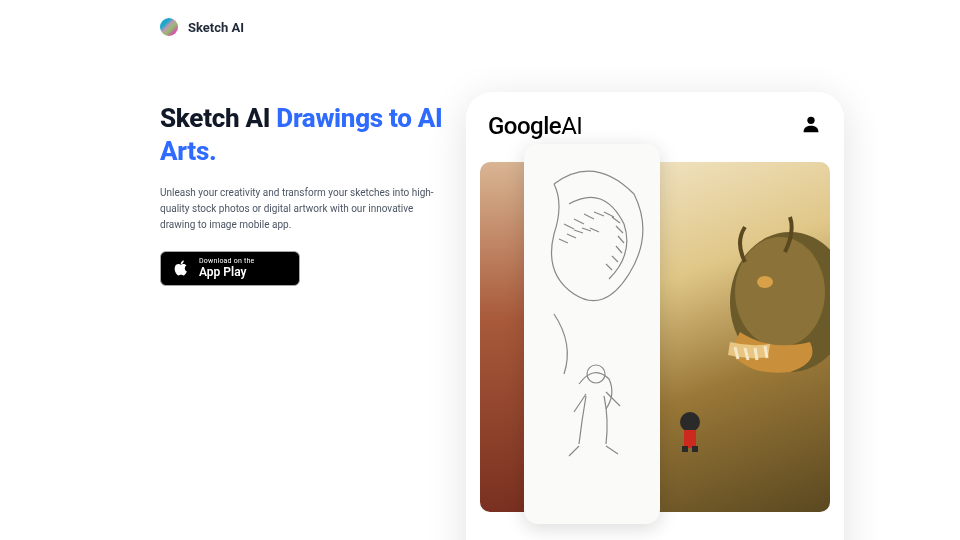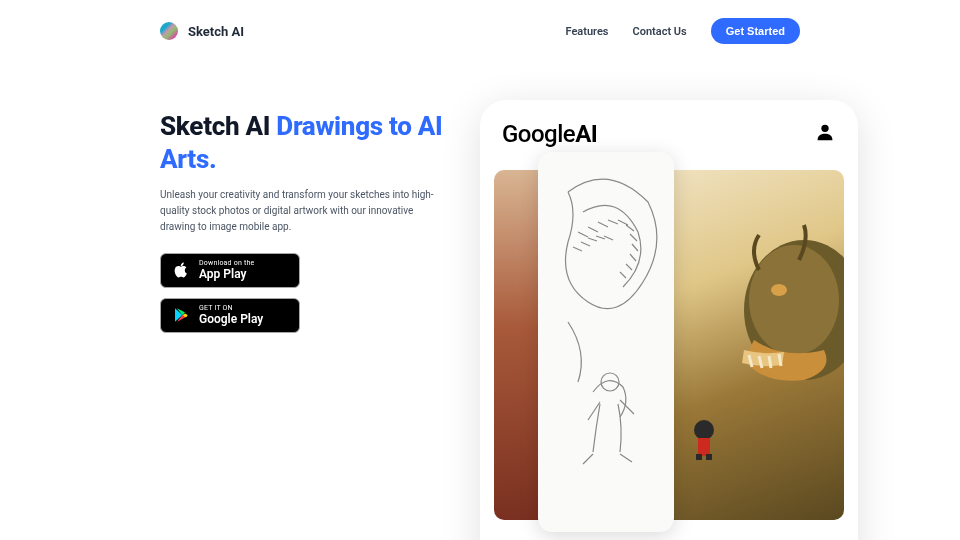--- a/index.html
+++ b/index.html
@@ -4,88 +4,69 @@
 <style>
 *{margin:0;padding:0;box-sizing:border-box}
 body{width:960px;height:540px;background:#fff;font-family:-apple-system,BlinkMacSystemFont,'Segoe UI',Roboto,sans-serif;color:#1f2937;overflow:hidden}
 .header{display:flex;align-items:center;justify-content:space-between;padding:18px 160px;}
 .brand{display:flex;align-items:center;gap:10px}
 .logo-circle{width:18px;height:18px;border-radius:50%;background:linear-gradient(135deg,#1ca8cc 0%,#1ca8cc 30%,#c497b0 45%,#8fbf6b 60%,#d058a4 80%)}
 .brand-name{font-weight:700;font-size:13px;color:#1f2937}
 .nav{display:flex;align-items:center;gap:24px}
 .nav-link{font-size:11px;font-weight:600;color:#374151;text-decoration:none;cursor:pointer}
 .cta{background:#2f6bff;color:#fff;border:none;border-radius:14px;padding:7px 15px;font-size:11px;font-weight:600;cursor:pointer}
-.main{display:flex;padding:48px 0 0 160px;gap:30px}
+.main{display:flex;padding:48px 0 0 160px;gap:16px}
 .left{width:300px;flex-shrink:0}
 .headline{font-size:26px;font-weight:800;line-height:1.25;color:#111827;letter-spacing:-0.3px}
 .headline .accent{color:#2f6bff}
-.desc{margin-top:12px;font-size:10px;line-height:1.6;color:#4b5563;max-width:290px}
-.badges{margin-top:18px;display:flex;flex-direction:column;gap:10px}
+.desc{margin-top:18px;font-size:10px;line-height:1.6;color:#4b5563;max-width:290px}
+.badges{margin-top:18px;display:flex;flex-direction:row;gap:10px}
 .badge{display:flex;align-items:center;gap:8px;background:#000;color:#fff;border-radius:6px;padding:6px 10px;width:140px;cursor:pointer;border:1px solid #a7a7a7}
 .badge .icon{width:20px;height:20px;display:flex;align-items:center;justify-content:center}
 .badge .txt{display:flex;flex-direction:column;line-height:1.1}
 .badge .sup{font-size:7px;letter-spacing:0.2px}
 .badge .store{font-size:12px;font-weight:600}
 .right{position:relative;flex:1}
 .phone{position:absolute;left:-10px;top:-10px;width:378px;height:500px;background:#fff;border-radius:26px;box-shadow:0 8px 40px rgba(0,0,0,0.12);overflow:hidden}
 .phone-header{display:flex;align-items:center;justify-content:space-between;padding:20px 22px 12px}
 .phone-title{font-size:24px;font-weight:500;color:#000;letter-spacing:-0.5px}
-.phone-title b{font-weight:700}
+.phone-title b{font-weight:400}
 .user-icon{width:22px;height:22px}
 .gallery{position:relative;margin:10px 14px 0;height:350px}
 .art-left{position:absolute;left:0;top:0;width:62px;height:100%;background:linear-gradient(180deg,#d9b593 0%,#a85a3a 45%,#7a3020 100%);border-radius:10px 0 0 10px}
 .art-right{position:absolute;right:0;top:0;width:184px;height:100%;background:linear-gradient(160deg,#f0e2c0 0%,#e0c788 30%,#9a7838 60%,#5a4820 100%);border-radius:0 10px 10px 0;overflow:hidden}
 .dragon{position:absolute;right:-20px;top:30px;width:200px;height:260px}
 .sketch{position:absolute;left:44px;top:-18px;width:136px;height:380px;background:#fafaf8;border-radius:14px;box-shadow:0 4px 20px rgba(0,0,0,0.15);overflow:hidden}
 </style>
 </head>
 <body>
 
 <header class="header">
   <div class="brand">
     <div class="logo-circle"></div>
     <span class="brand-name">Sketch AI</span>
   </div>
-  <nav class="nav">
-    <a class="nav-link">Features</a>
-    <a class="nav-link">Contact Us</a>
-    <button class="cta">Get Started</button>
-  </nav>
 </header>
 
 <div class="main">
   <div class="left">
     <h1 class="headline">
       <span>Sketch AI </span><span class="accent">Drawings to AI Arts.</span>
     </h1>
     <p class="desc">Unleash your creativity and transform your sketches into high-quality stock photos or digital artwork with our innovative drawing to image mobile app.</p>
     <div class="badges">
       <div class="badge">
         <span class="icon">
           <svg viewBox="0 0 24 24" width="18" height="18" fill="#fff">
               <path d="M17.05 12.54c-.03-2.52 2.06-3.73 2.15-3.79-1.17-1.71-3-1.95-3.64-1.97-1.55-.16-3.03.91-3.81.91-.79 0-2-.89-3.29-.86-1.69.02-3.25.98-4.12 2.5-1.76 3.05-.45 7.56 1.26 10.03.84 1.21 1.84 2.56 3.15 2.51 1.26-.05 1.74-.81 3.27-.81 1.52 0 1.95.81 3.29.79 1.36-.02 2.22-1.23 3.05-2.45.96-1.4 1.36-2.76 1.38-2.83-.03-.01-2.65-1.02-2.69-4.03M14.67 5.19c.7-.84 1.17-2.02 1.04-3.19-1 .04-2.22.67-2.94 1.51-.65.75-1.21 1.94-1.06 3.08 1.12.09 2.26-.57 2.96-1.4"></path>
             </svg>
         </span>
         <span class="txt">
           <span class="sup">Download on the</span>
           <span class="store">App Play</span>
-        </span>
-      </div>
-      <div class="badge">
-        <span class="icon">
-          <svg viewBox="0 0 24 24" width="16" height="16">
-              <path fill="#00d4ff" d="M3 2l11 10L3 22V2z"></path>
-              <path fill="#ffce00" d="M14 12l4-2.3 3 1.7c1 .6 1 2 0 2.6l-3 1.7L14 12z"></path>
-              <path fill="#ff3a44" d="M14 12l4 3.7L6 22l8-10z"></path>
-              <path fill="#00f076" d="M14 12L6 2l12 6.3L14 12z"></path>
-            </svg>
-        </span>
-        <span class="txt">
-          <span class="sup">GET IT ON</span>
-          <span class="store">Google Play</span>
         </span>
       </div>
     </div>
   </div>
 
   <div class="right">
     <div class="phone">
       <div class="phone-header">
         <div class="phone-title"><span>Google</span><b>AI</b></div>
         <span>

